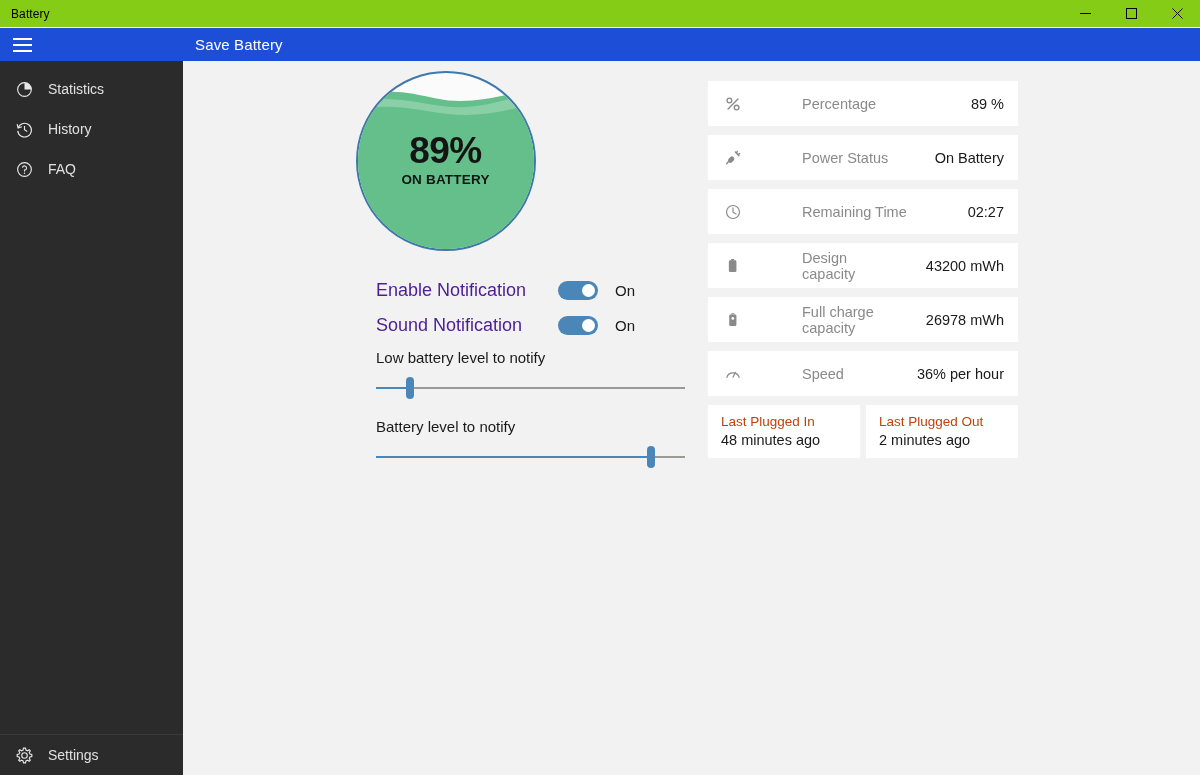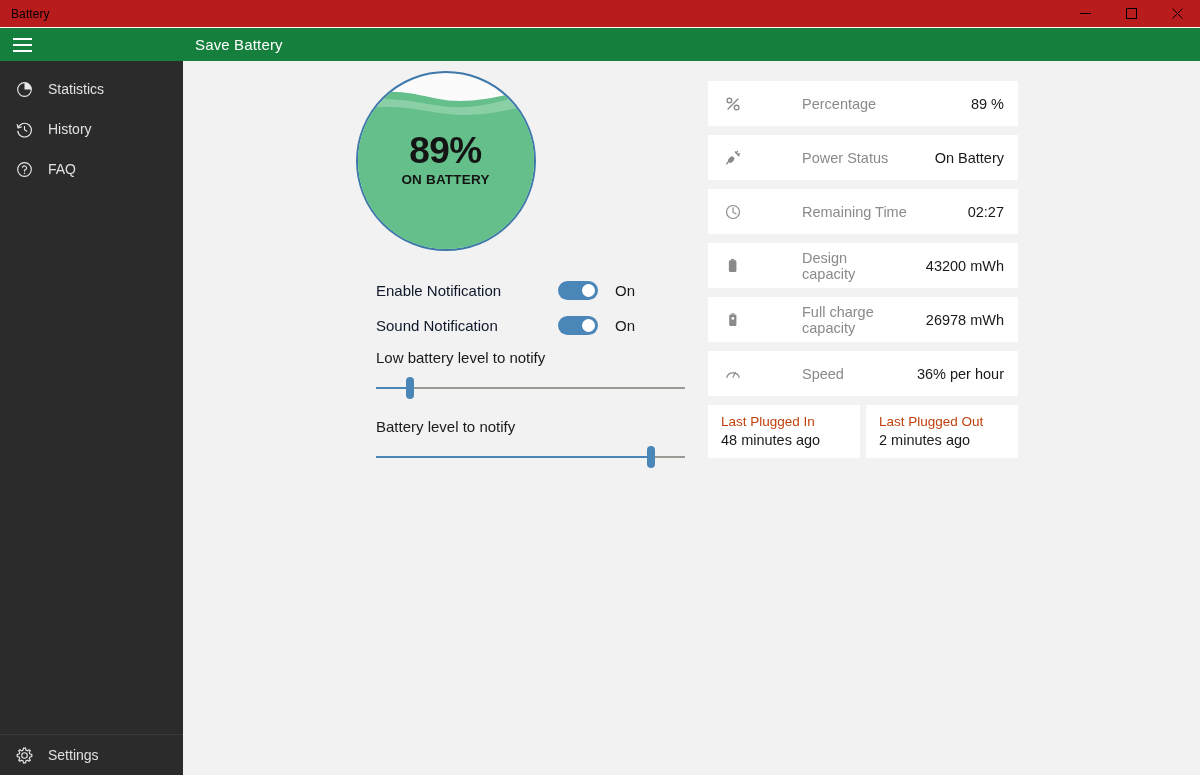--- a/index.html
+++ b/index.html
@@ -17,21 +17,21 @@
     height: 775px;
     display: flex;
     flex-direction: column;
     position: relative;
     background: #ffffff;
   }
 
   
   .titlebar {
     height: 28px;
-    background: #b91c1c;
+    background: #84cc16;
     display: flex;
     align-items: center;
     justify-content: space-between;
     flex: 0 0 28px;
     border-bottom: 1px solid #ffffff;
   }
   .titlebar-title {
     font-size: 12px;
     color: #000000;
     padding-left: 11px;
@@ -44,21 +44,21 @@
     display: flex;
     align-items: center;
     justify-content: center;
     color: #000000;
   }
   .winbtn svg { display: block; }
 
   
   .appheader {
     height: 33px;
-    background: #15803d;
+    background: #1d4ed8;
     display: flex;
     align-items: center;
     flex: 0 0 33px;
   }
   .hamburger {
     width: 44px;
     height: 33px;
     display: flex;
     align-items: center;
     justify-content: center;
@@ -189,22 +189,22 @@
     padding-left: 193px;
     padding-right: 23px;
   }
   .toggle-row {
     display: flex;
     align-items: center;
     height: 26px;
     margin-bottom: 9px;
   }
   .toggle-label {
-    font-size: 15px;
-    color: #0f172a;
+    font-size: 18px;
+    color: #4c1d95;
     width: 182px;
     flex: 0 0 182px;
   }
   .switch {
     width: 40px;
     height: 19px;
     border-radius: 10px;
     background: #4a86b8;
     position: relative;
     flex: 0 0 40px;

